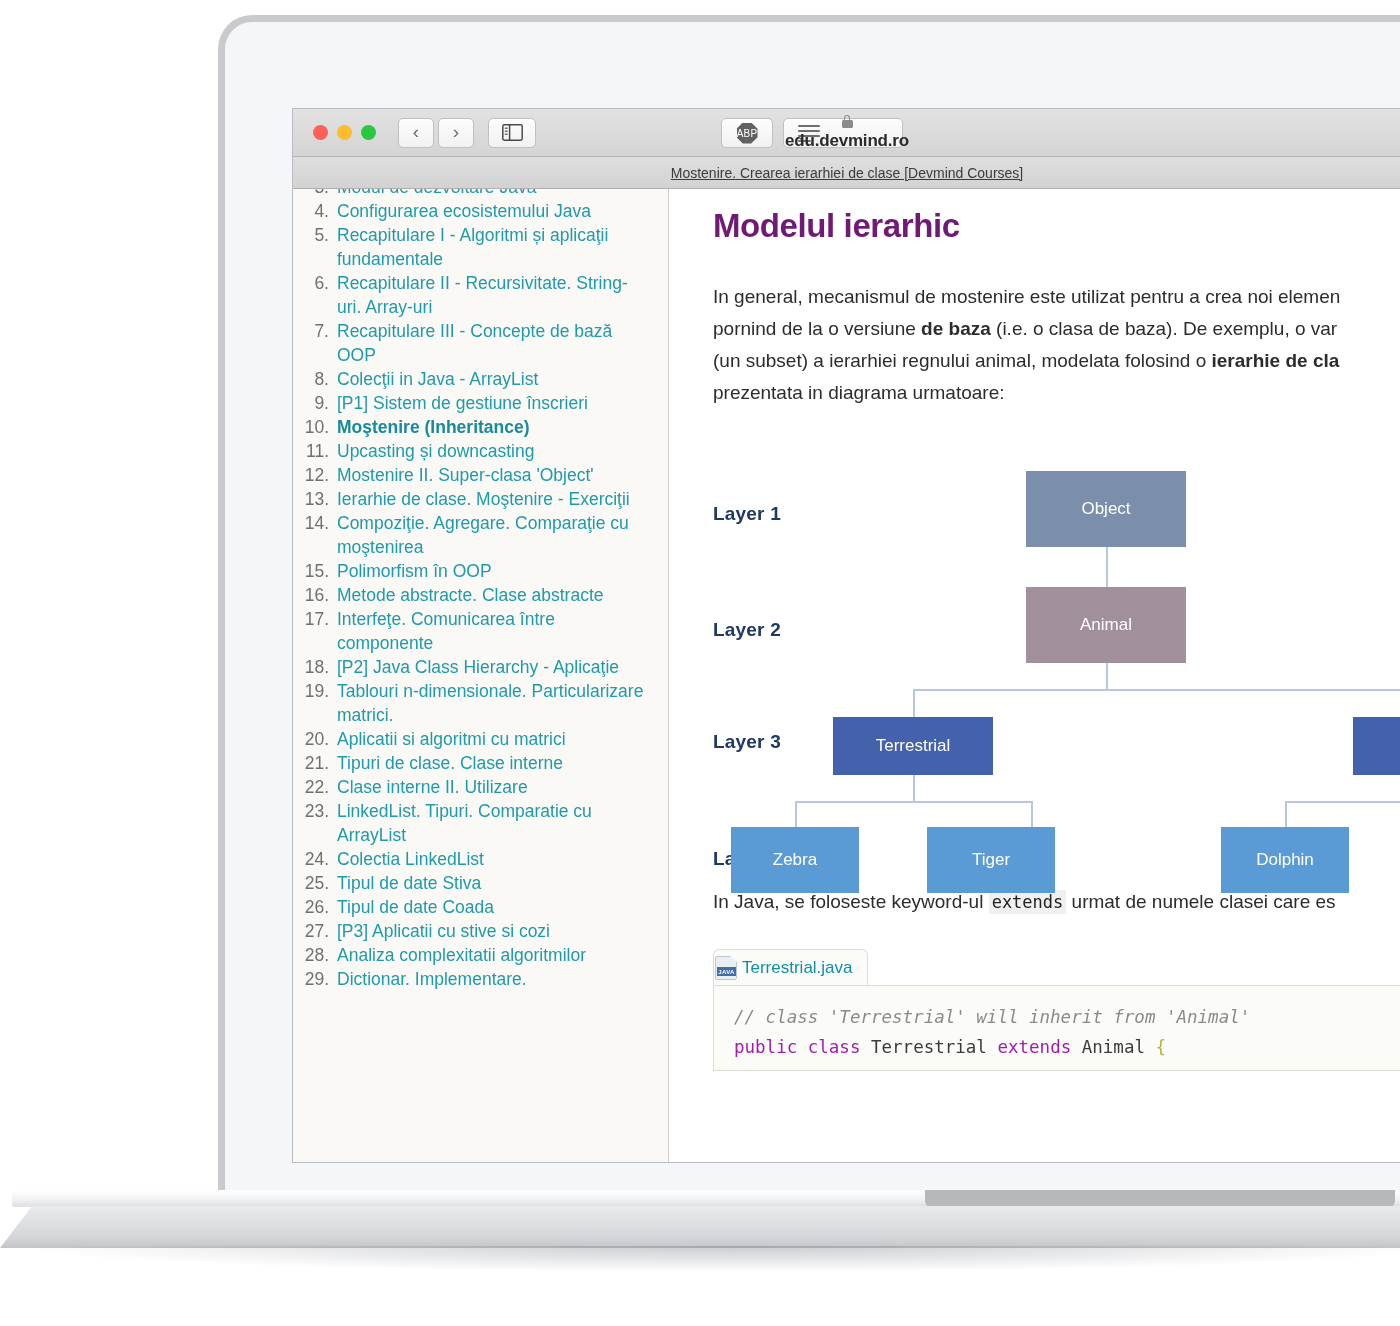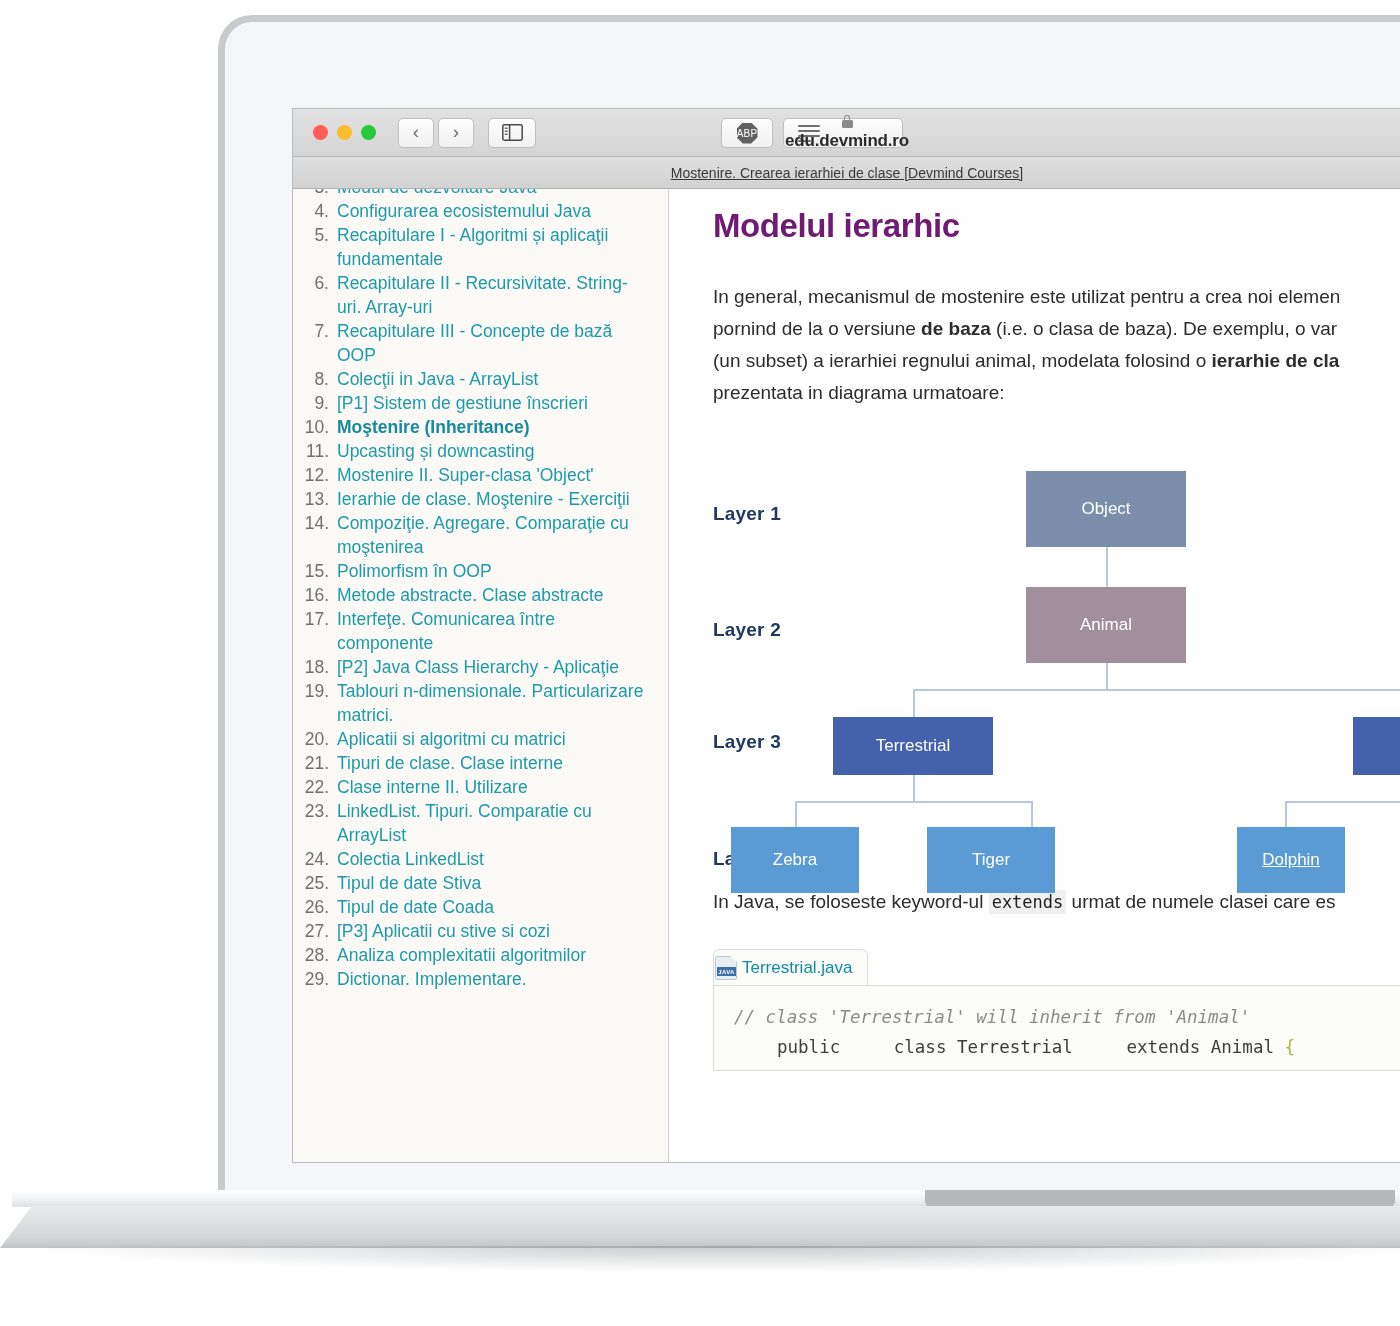--- a/index.html
+++ b/index.html
@@ -232,21 +232,21 @@
   #code-tab-label { font-size:17px; color:#0f8fa3; }
   #code-body {
     background:#fbfbf8;
     border:1px solid #dcdcd6;
     padding:16px 20px 10px 20px;
     font-family:"DejaVu Sans Mono", monospace;
     font-size:17.5px; line-height:30px;
     height:86px; overflow:hidden;
   }
   .c-comment { color:#8a8a8a; font-style:italic; }
-  .c-kw { color:#404040;margin-left:43px; }
+  .c-kw { color:#a21caf; }
   .c-id { color:#3b3b3b; }
   .c-punc { color:#b2b53f; }
 </style>
 </head>
 <body>
 
 <div id="laptop-mockup">
 
   <div id="laptop-lid"></div>
 
@@ -456,21 +456,21 @@
           </div>
           <div class="node-box" style="left:640px; top:266px; width:160px; height:58px; background:#4362ab;">
             
           </div>
           <div class="node-box" style="left:18px; top:376px; width:128px; height:66px; background:#5b9bd5;">
             <span>Zebra</span>
           </div>
           <div class="node-box" style="left:214px; top:376px; width:128px; height:66px; background:#5b9bd5;">
             <span>Tiger</span>
           </div>
-          <div class="node-box" style="left:524px; top:376px; width:108px; height:66px; background:#5b9bd5;text-decoration:underline;">
+          <div class="node-box" style="left:508px; top:376px; width:128px; height:66px; background:#5b9bd5;">
             <span>Dolphin</span>
           </div>
 
         </div>
 
 
         <p id="syntax-paragraph"><span>In Java, se foloseste keyword-ul </span><code class="inline">extends</code><span> urmat de numele clasei care es</span></p>
 
         <div id="code-block">
           <div id="code-tab-strip">

